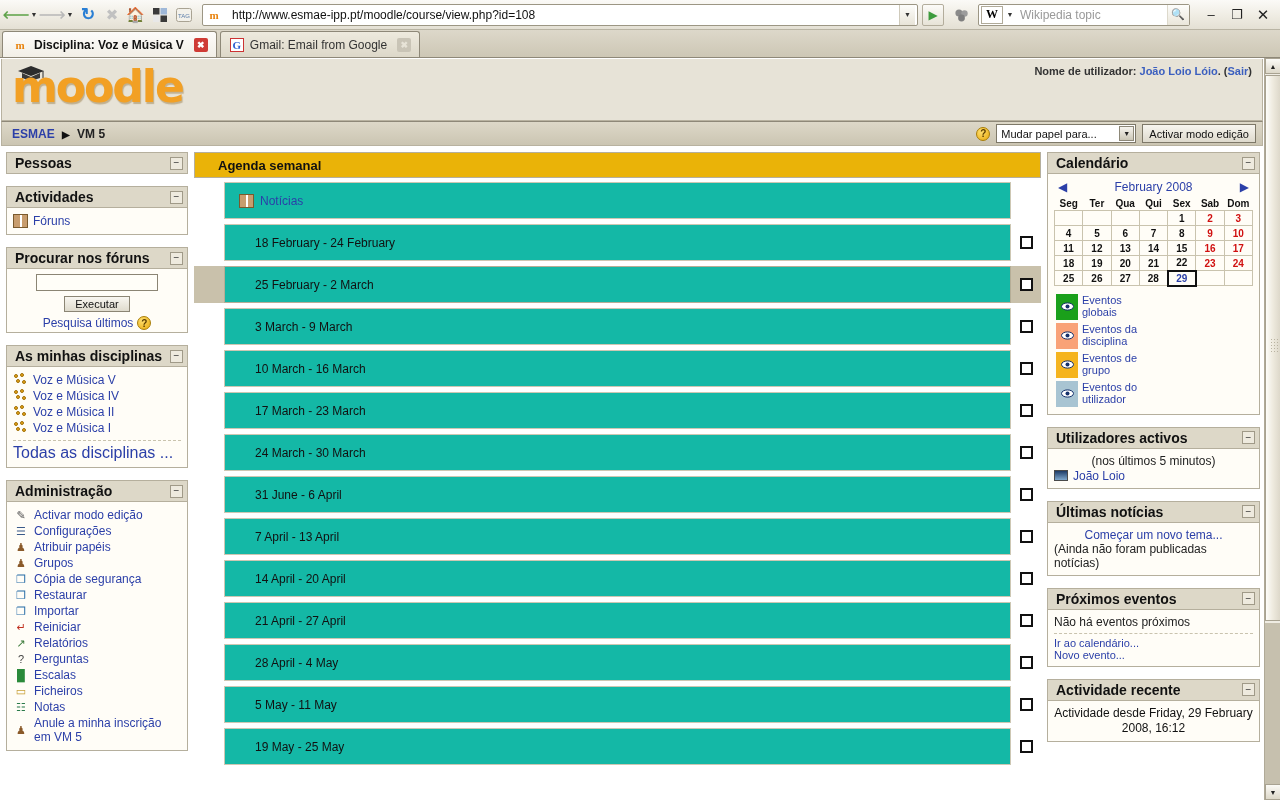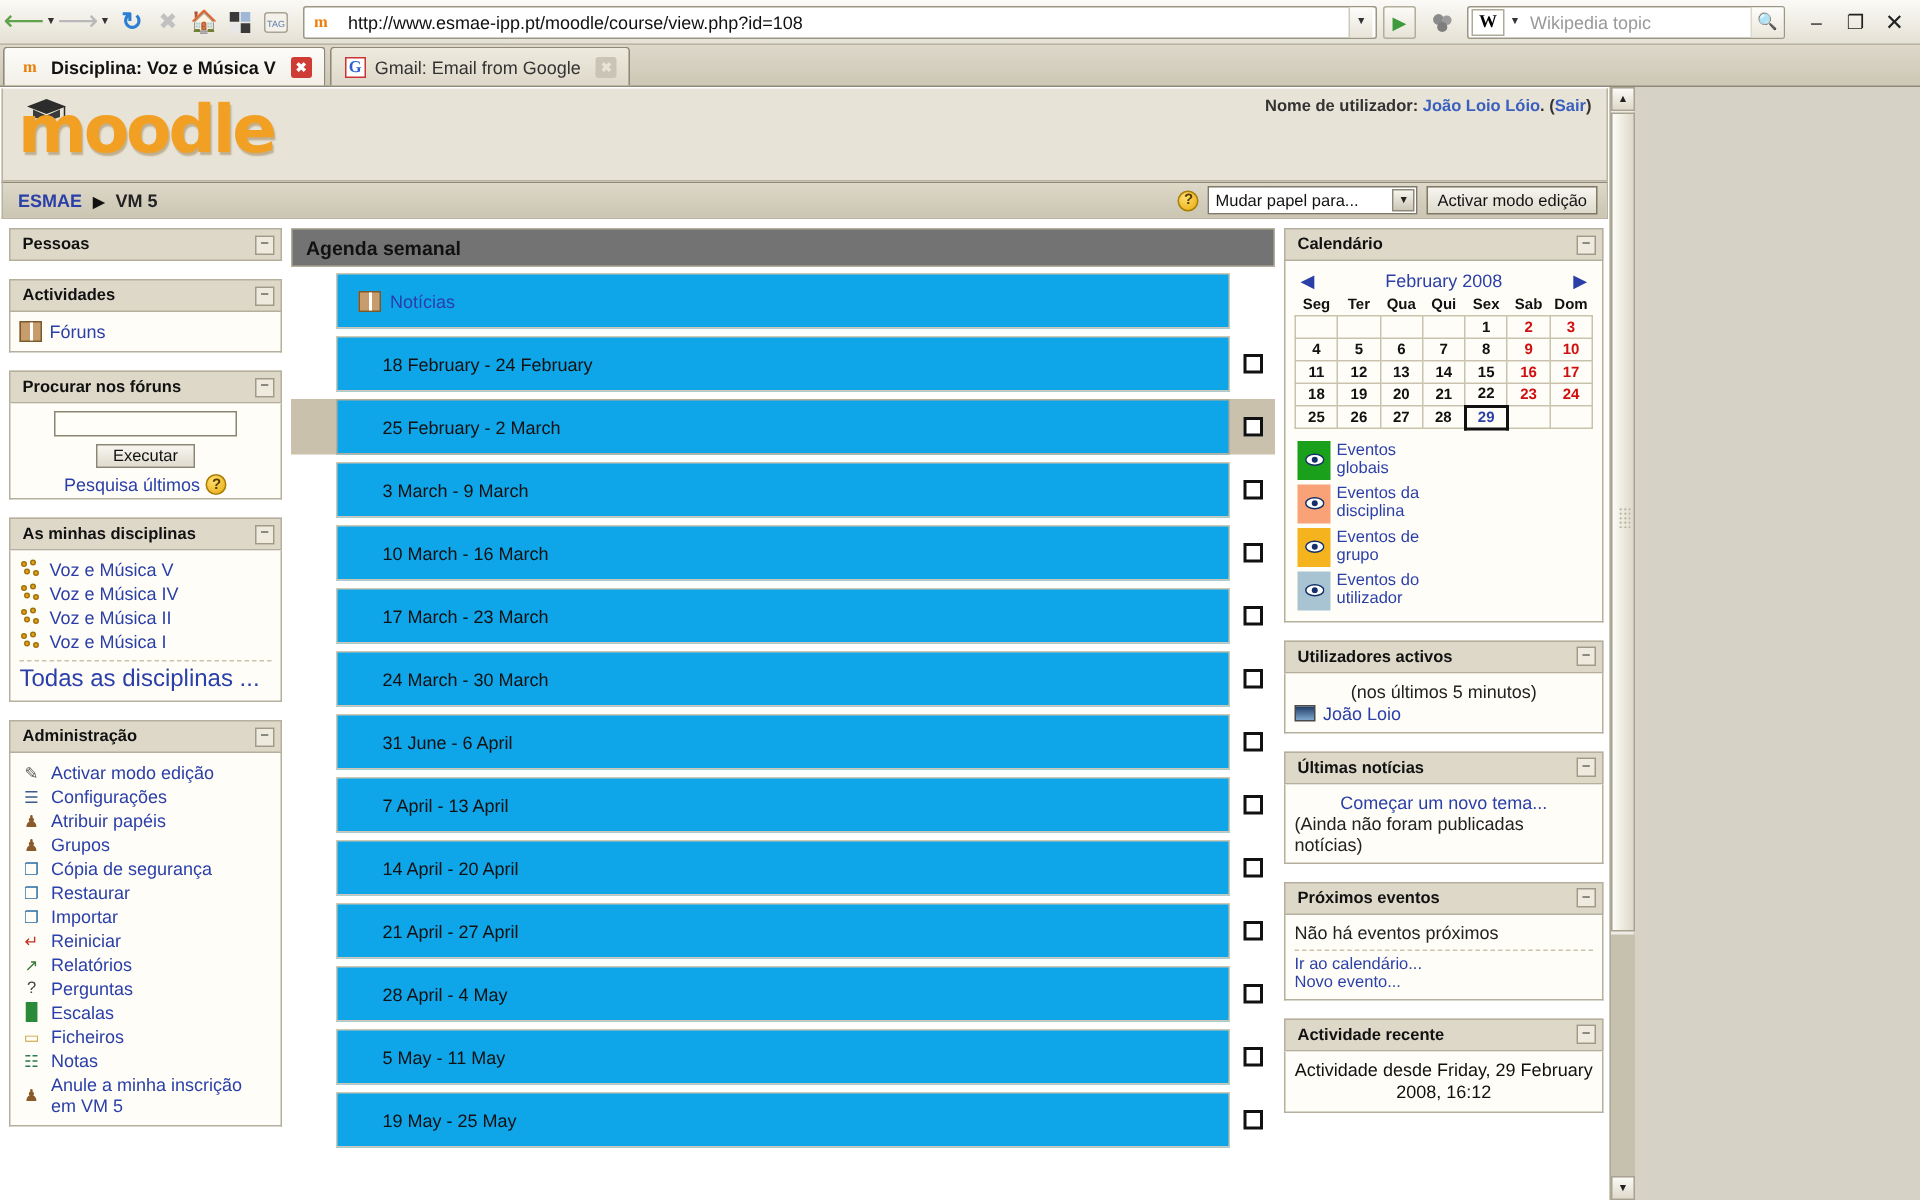--- a/index.html
+++ b/index.html
@@ -139,21 +139,21 @@
     width: 14px; height: 14px; margin-left: 10px;
     display: flex; align-items: center; justify-content: center;
     border-radius: 2px; font-size: 9px; font-weight: bold; color: #fff;
   }
   .tab-close.on  { background: #cf3b35; }
   .tab-close.off { background: #c9c4b6; color: #e7e3d7; }
 
   
   #viewport {
     position: relative;
-    width: 1089px; height: 742px;
+    width: 1280px; height: 742px;
     background: #d6d2c6;
     display: flex;
   }
   #page {
     width: 1264px; height: 742px;
     background: #ffffff;
     overflow: hidden;
     position: relative;
   }
 
@@ -235,21 +235,21 @@
 
   
   .block { margin-bottom: 12px; }
   .block-head {
     background: #ddd8c8;
     border: 1px solid #b5af9d;
     height: 22px;
     display: flex; align-items: center; justify-content: space-between;
     padding: 0 4px 0 8px;
   }
-  .block-title { font-size: 11px; font-weight: bold; color: #111; }
+  .block-title { font-size: 14px; font-weight: bold; color: #111; }
   .hide-ico {
     width: 13px; height: 13px;
     border: 1px solid #a09a88; background: #eeeade;
     display: flex; align-items: center; justify-content: center;
     font-size: 10px; line-height: 1; color: #333;
   }
   .block-body {
     background: #fffdf7;
     border: 1px solid #b5af9d; border-top: none;
     padding: 5px 6px;
@@ -296,41 +296,41 @@
   }
   .adv-search { margin-top: 4px; display: flex; align-items: center; justify-content: center; gap: 4px; }
   .adv-search a { font-size: 12px; color: #2b3fa8; text-decoration: none; }
 
   .dashed-sep { border-top: 1px dashed #c9c3ae; margin: 4px 0 3px; }
   .all-courses { font-size: 16px; }
   .all-courses a { color: #2b3fa8; text-decoration: none; }
 
   
   #agenda-head {
-    background: #737373;
+    background: #eab308;
     border: 1px solid #b5af9d;
     height: 26px;
     display: flex; align-items: center;
-    padding-left: 9px;
+    padding-left: 23px;
     font-size: 13px; font-weight: bold; color: #111;
     margin-bottom: 4px;
   }
   .week-row {
     display: flex;
     margin-bottom: 5px;
     min-height: 37px;
   }
   .week-side {
     width: 30px; flex: none;
     background: transparent;
   }
   .week-row.current .week-side { background: #c9c1ab; }
   .week-main {
     flex: 1;
-    background: #0ea5e9;
+    background: #14b8a6;
     border: 1px solid #cdc7b3;
     display: flex; align-items: center;
     padding: 0 0 0 0;
     min-height: 37px;
   }
   .week-row.current .week-main { border-color: #b5ad96; }
   .week-label { flex: 1; font-size: 12px; color: #111; padding-left: 30px; }
   .week-right {
     width: 30px; flex: none;
     display: flex; align-items: center; justify-content: center;

